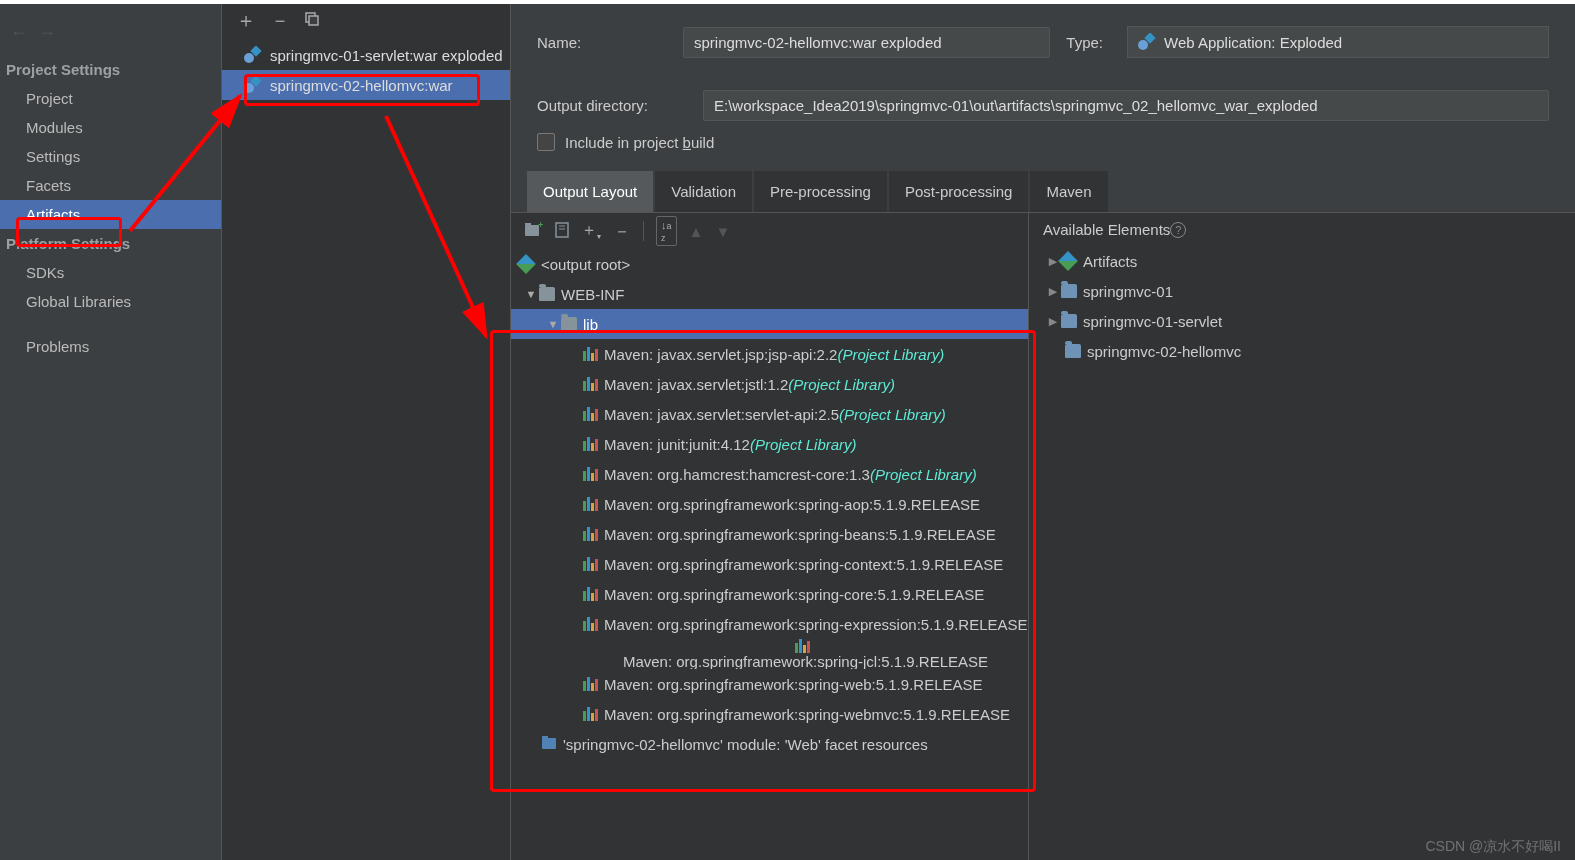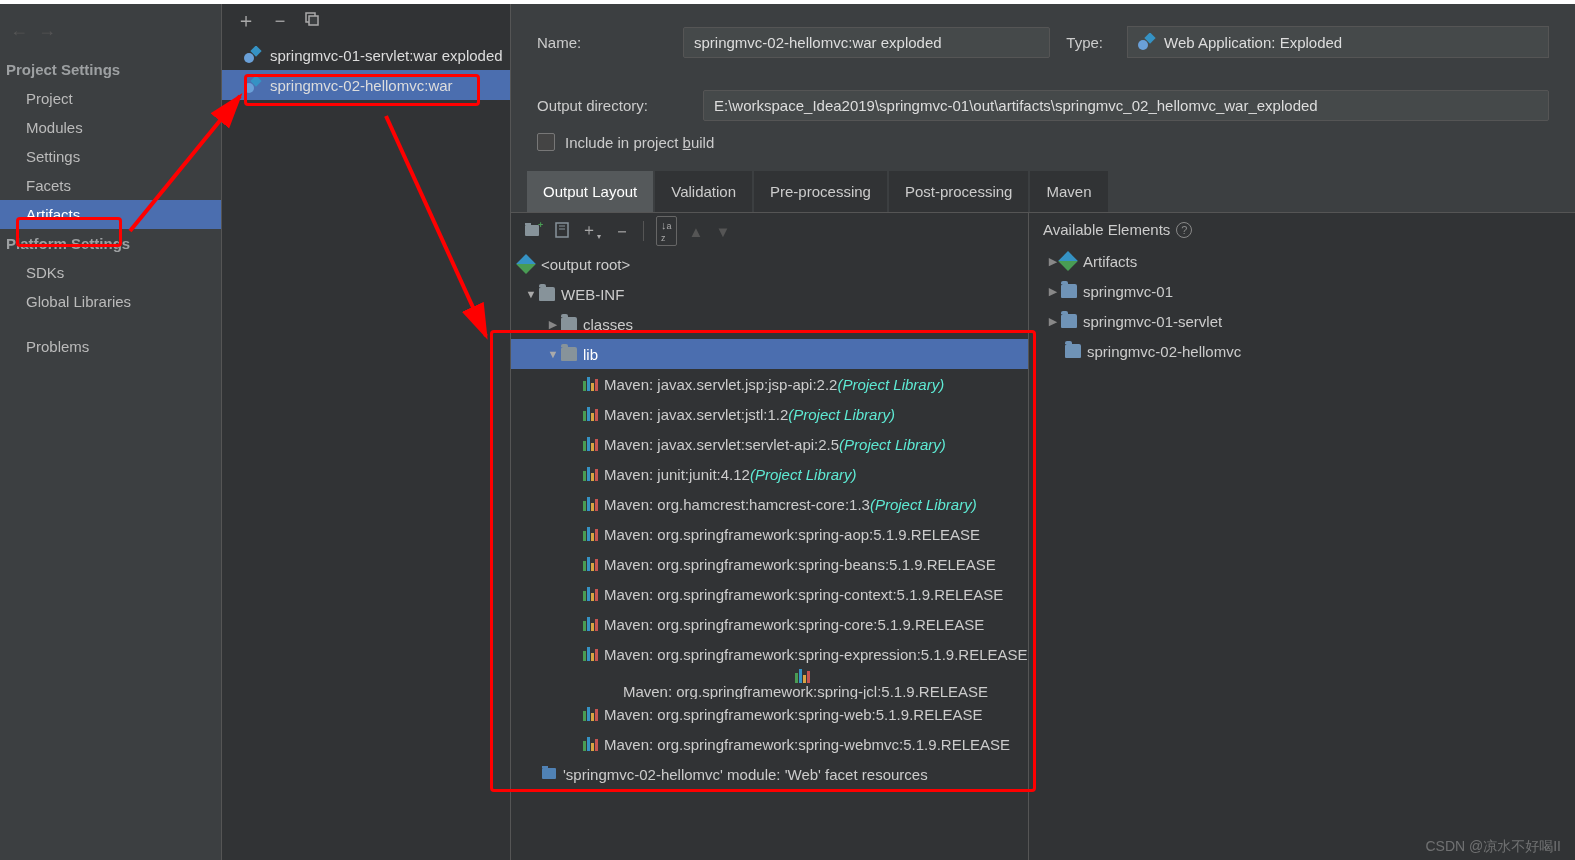--- a/index.html
+++ b/index.html
@@ -86,21 +86,21 @@
   .lib-icon { display:inline-flex; gap:1px; margin-right:6px; align-items:flex-end; height:14px; }
   .lib-icon span { width:3px; display:inline-block; }
   .lib-icon span:nth-child(1){ height:10px; background:#499c54; }
   .lib-icon span:nth-child(2){ height:14px; background:#3592c4; }
   .lib-icon span:nth-child(3){ height:8px; background:#d9a343; }
   .lib-icon span:nth-child(4){ height:12px; background:#c75450; }
 
   .root-icon { width:14px; height:14px; display:inline-block; transform:rotate(45deg); background:linear-gradient(135deg,#3592c4 50%, #499c54 50%); margin-right:8px; }
   .hint { color:#5eead4;font-style:italic; }
 
-  .avail-header { padding:8px 14px; color:#ccc; display:flex; align-items:center; gap:6px; }
+  .avail-header { padding:8px 14px; color:#ccc; display:flex; align-items:center; }
   .help-icon { width:16px; height:16px; border:1px solid #888; border-radius:50%; display:inline-flex; align-items:center; justify-content:center; font-size:11px; color:#888; }
 
   .watermark { position:absolute; bottom:4px; right:14px; font-size:14px; color:#c0c0c070; }
 
   
   .arrow-svg { position:absolute; pointer-events:none; }
 </style>
 </head>
 <body>
 
@@ -215,25 +215,20 @@
 
         <div class="tree-row" style="padding-left:8px">
           <span class="root-icon"></span>
           <span>&lt;output root&gt;</span>
         </div>
         <div class="tree-row" style="padding-left:12px">
           <span class="chevron down"></span>
           <span class="folder-icon"></span>
           <span>WEB-INF</span>
         </div>
-        <div class="tree-row" style="padding-left:34px">
-          <span class="chevron right"></span>
-          <span class="folder-icon"></span>
-          <span>classes</span>
-        </div>
         <div class="tree-row selected" style="padding-left:34px">
           <span class="chevron down"></span>
           <span class="folder-icon"></span>
           <span>lib</span>
         </div>
         <div id="lib-container">
             <div class="tree-row" style="padding-left: 72px;">
               <span class="lib-icon">
                 <span></span>
                 <span></span>

